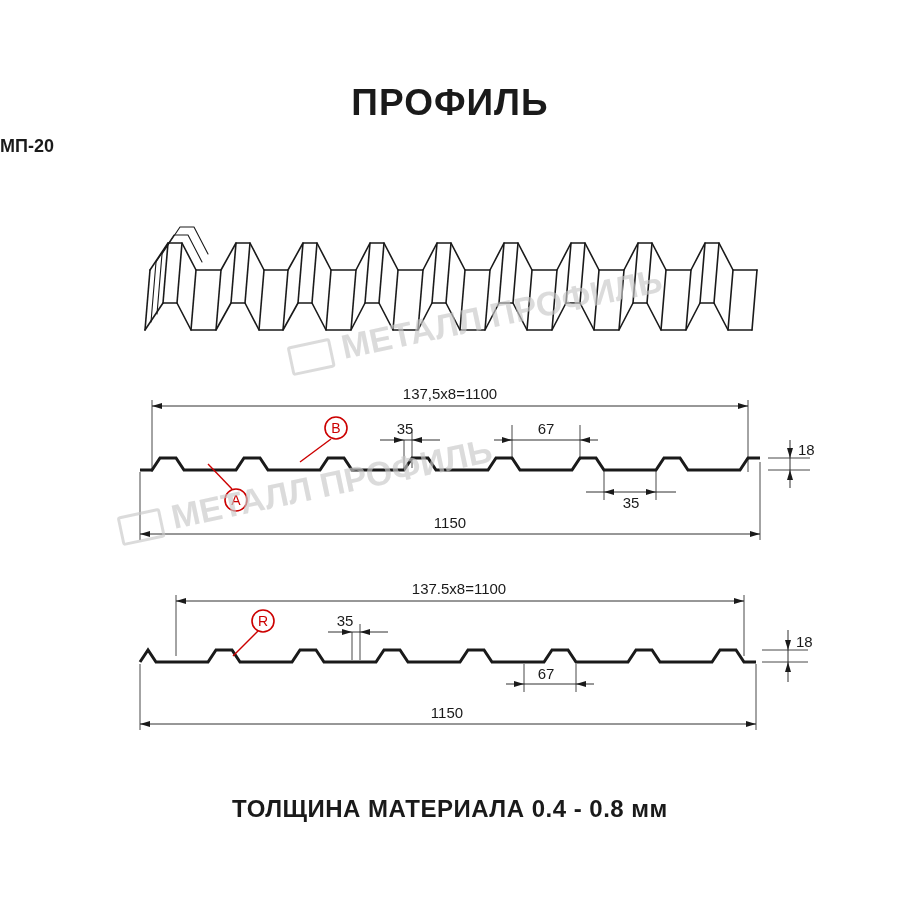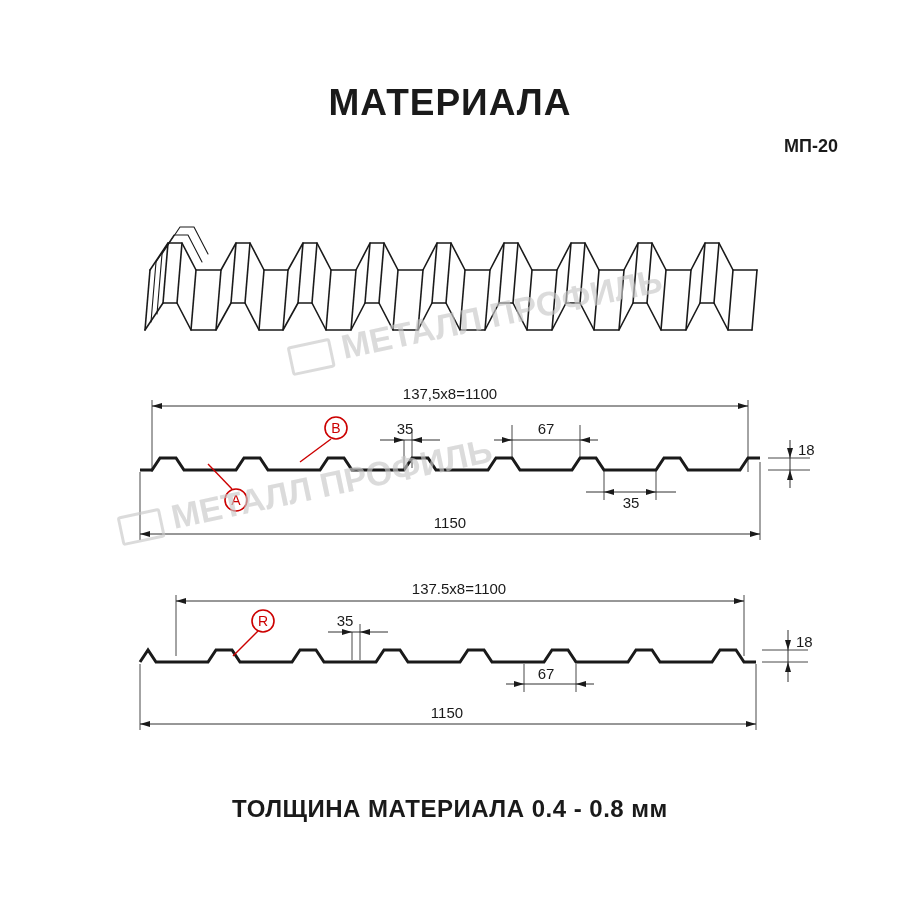--- a/index.html
+++ b/index.html
@@ -17,21 +17,21 @@
     top:82px;left:0;width:900px;
     text-align:center;
     font-size:37px;
     font-weight:bold;
     letter-spacing:1px;
     color:#1a1a1a;
   }
   .subtitle{
     position:absolute;
     top:136px;left:0;width:838px;
-    text-align:right;
+    text-align:left;
     font-size:18px;
     font-weight:bold;
     color:#1a1a1a;
   }
   .footer{
     position:absolute;
     top:795px;left:0;width:900px;
     text-align:center;
     font-size:24px;
     font-weight:bold;
@@ -50,21 +50,21 @@
     user-select:none;
   }
   .wm1{top:300px;left:285px;font-size:34px;transform:rotate(-12deg);}
   .wm2{top:470px;left:115px;font-size:34px;transform:rotate(-12deg);}
 </style>
 </head>
 <body>
 
 <div class="sheet">
 
-  <div class="title">МАТЕРИАЛА</div>
+  <div class="title">ПРОФИЛЬ</div>
   <div class="subtitle">МП-20</div>
 
   <svg width="900" height="900">
     <g fill="none" stroke="#1a1a1a" stroke-width="1.6" stroke-linejoin="round" stroke-linecap="round">
 
       <path d="M150 270 L168 243 L182 243 L196 270 L221 270 L236 243 L250 243 L264 270
                L288 270 L303 243 L317 243 L331 270 L356 270 L370 243 L384 243 L398 270
                L423 270 L437 243 L451 243 L465 270 L490 270 L504 243 L518 243 L532 270
                L557 270 L571 243 L585 243 L599 270 L624 270 L638 243 L652 243 L666 270
                L691 270 L705 243 L719 243 L733 270 L757 270"></path>

